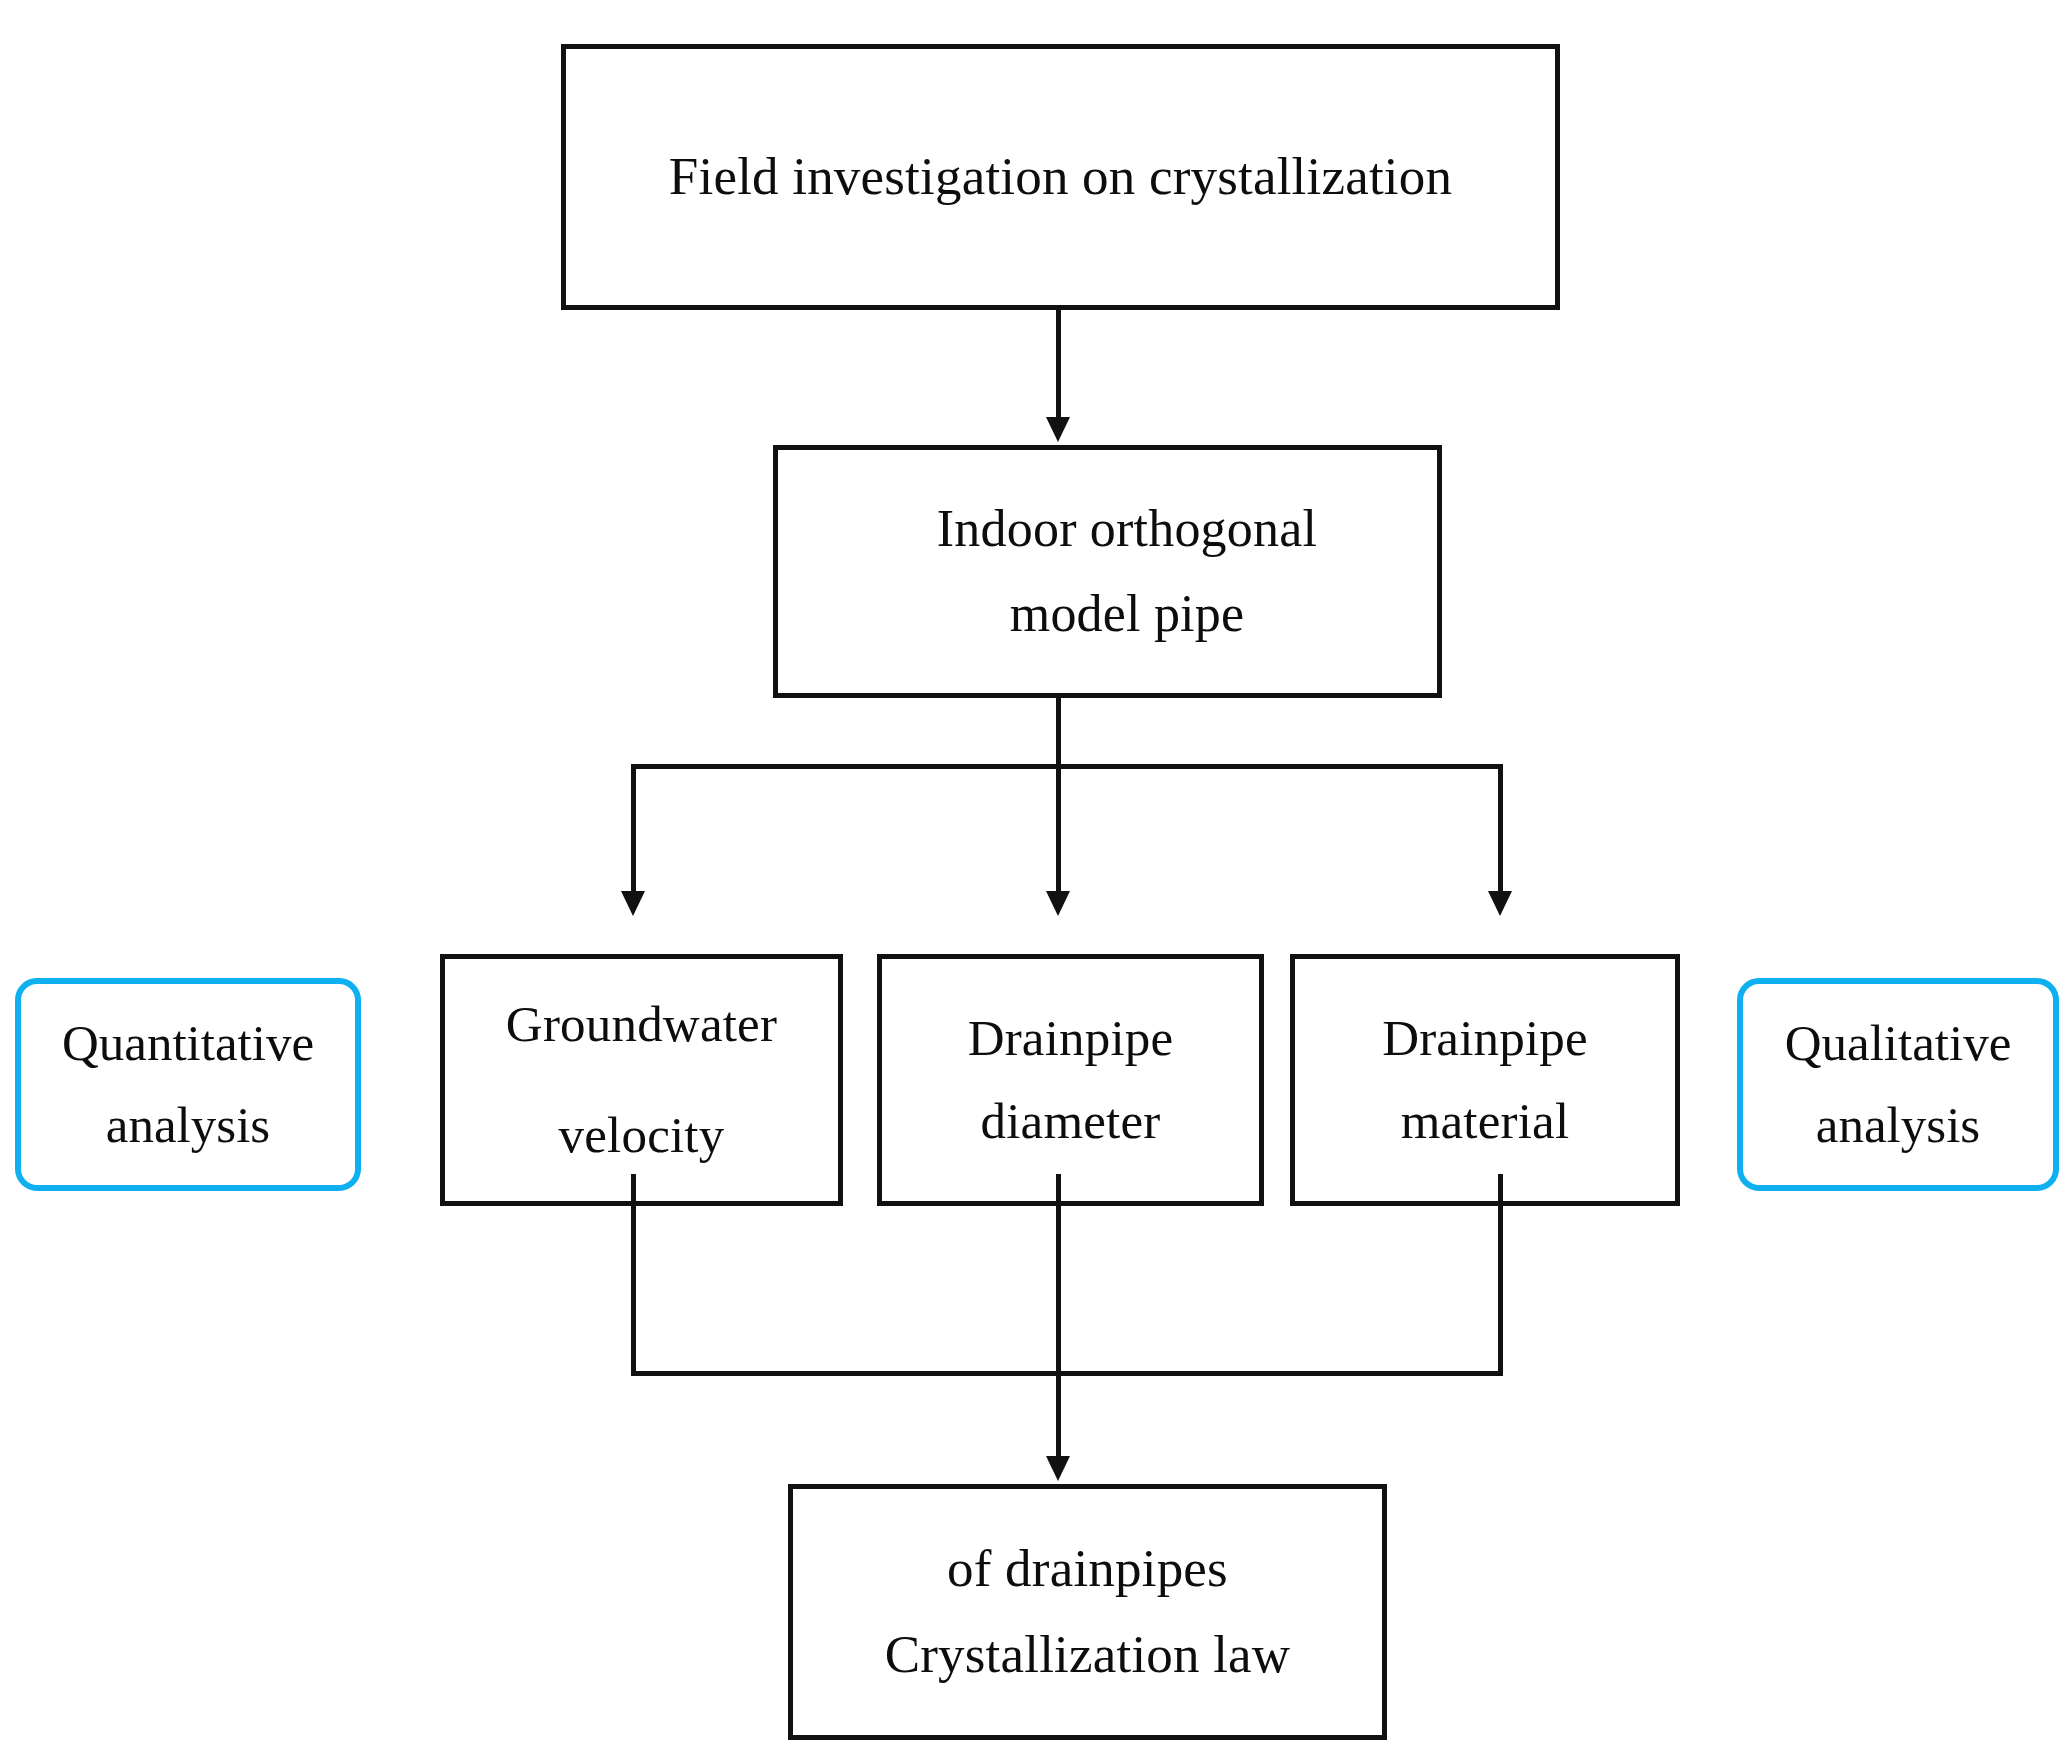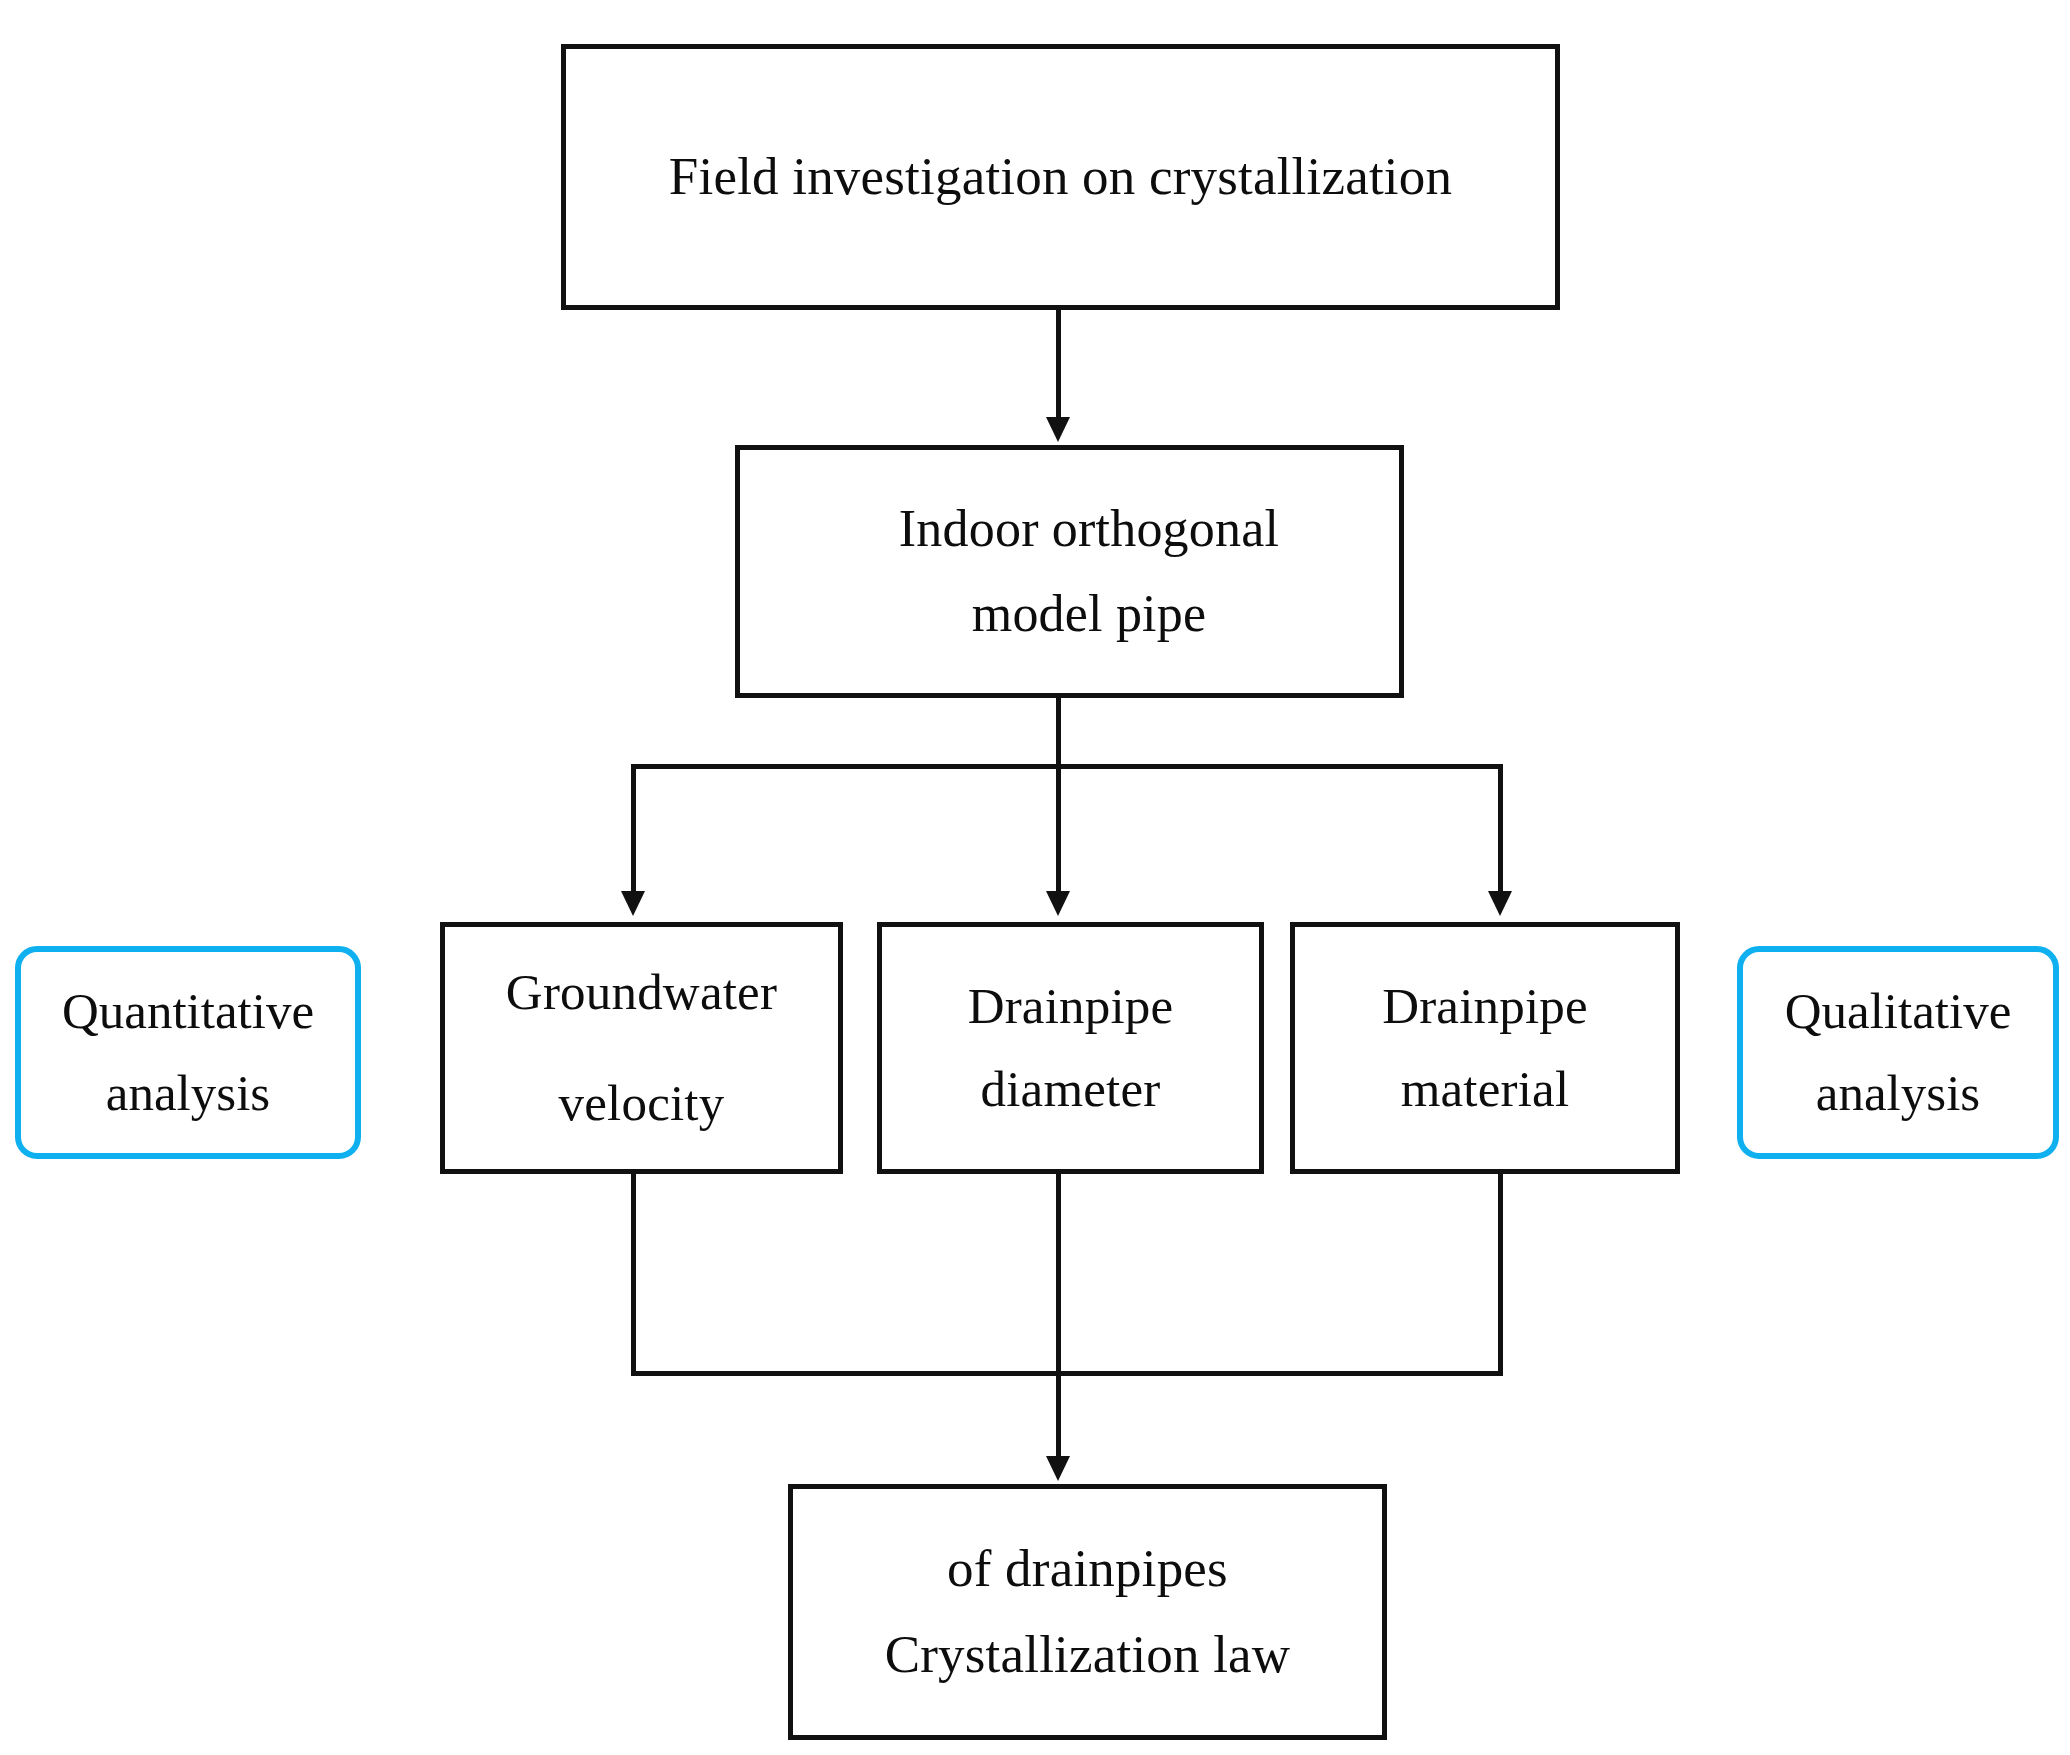--- a/index.html
+++ b/index.html
@@ -70,35 +70,35 @@
     position: absolute;
     width: 0;
     height: 0;
     border-left: 12.6px solid transparent;
     border-right: 12.6px solid transparent;
     border-top: 25px solid #111111;
   }
 
   .t48 { font-size: 53px; }
   .t52 { font-size: 52px; }
-  .t46 { font-size: 51px; }
+  .t46 { font-size: 51px; margin-top: 32px; }
 </style>
 </head>
 <body>
 
 <div id="canvas">
 
   <div class="node t48" style="left:561px; top:44px; width:999px; height:266px;">
     <span class="line">Field investigation on crystallization</span>
   </div>
 
   <div class="vline" style="left:1056px; top:309px; height:110px;"></div>
   <div class="arrow" style="left:1046px; top:417px;"></div>
 
-  <div class="node t52" style="left:735px; top:445px; width:669px; height:253px;padding-left:39px;">
+  <div class="node t52" style="left:773px; top:445px; width:669px; height:253px;padding-left:39px;">
     <span class="line">Indoor orthogonal</span>
     <span class="line">model pipe</span>
   </div>
 
   <div class="vline" style="left:1056px; top:698px; height:69px;"></div>
   <div class="hline" style="left:631px; top:764px; width:872px;"></div>
 
   <div class="vline" style="left:631px; top:764px; height:128px;"></div>
   <div class="arrow" style="left:621px; top:891px;"></div>
 

